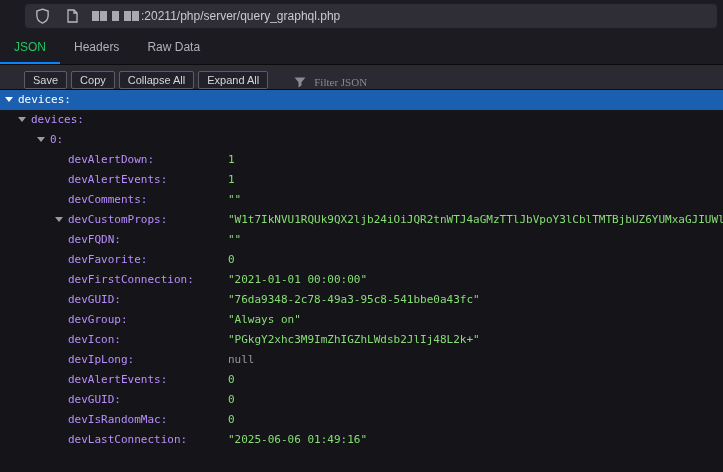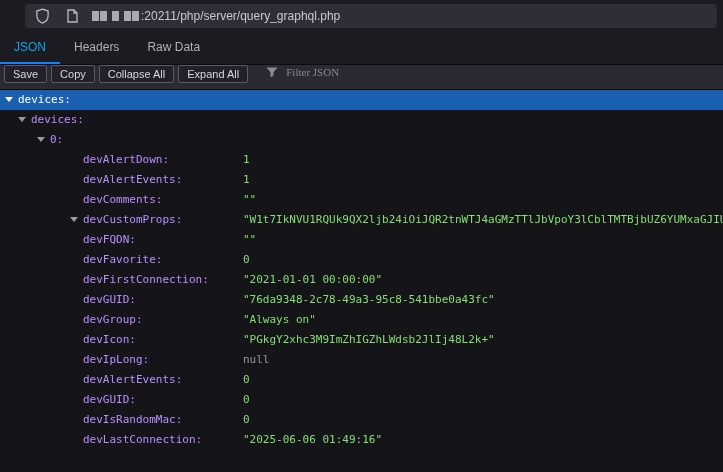--- a/index.html
+++ b/index.html
@@ -32,27 +32,27 @@
     font-family: "Liberation Sans", sans-serif;
   }
 
   
   .tabbar { height: 33px; background: #1c1b22; display: flex; align-items: stretch; }
   .tab {
     padding: 0 14px; display: flex; align-items: center;
     font-size: 12px; color: #b1b1b9;
     border-bottom: 2px solid transparent;
   }
-  .tab.active { color: #0ea5e9; border-bottom-color: #0a84ff; }
+  .tab.active { color: #22c55e; border-bottom-color: #0a84ff; }
 
   
   .toolbar {
     height: 26px; background: #2b2a33;
     border-top: 1px solid #0c0c0d; border-bottom: 1px solid #0c0c0d;
-    display: flex; align-items: flex-start; padding: 0 4px; gap: 4px;
+    display: flex; align-items: flex-end; padding: 0 24px; gap: 12px;
   }
   .tbtn {
     font-family: "Liberation Sans", sans-serif;
     font-size: 11px; color: #d7d7db;
     background: #22212a; border: 1px solid #5c5c66; border-radius: 2px;
     height: 18px; padding: 0 8px; line-height: 16px;
   }
   .filter-wrap { display: flex; align-items: center; margin-left: 14px; gap: 6px; }
   .filter-input {
     background: transparent; border: none; outline: none;
@@ -65,21 +65,21 @@
   .tree {
     font-family: "DejaVu Sans Mono", "Liberation Mono", monospace;
     font-size: 11px; color: #d7d7db;
     background: #151519;
   }
   .row { height: 20px; line-height: 20px; position: relative; white-space: pre; overflow: hidden; }
   .row.selected { background: #1a5fb0; }
   .lv0 { padding-left: 5px; }
   .lv1 { padding-left: 18px; }
   .lv2 { padding-left: 37px; }
-  .lv3 { padding-left: 55px; margin-left: 15px; }
+  .lv3 { padding-left: 55px; }
   .twisty { display: inline-block; width: 13px; }
   .twisty.open::before {
     content: ""; display: inline-block; width: 0; height: 0;
     border-left: 4px solid transparent; border-right: 4px solid transparent;
     border-top: 5px solid #9a9aa2; vertical-align: middle; margin-bottom: 2px;
   }
   .row.selected .twisty.open::before { border-top-color: #ffffff; }
   .key { color: #b98eff; }
   .row.selected .key { color: #ffffff; }
   .val { position: absolute; left: 228px; top: 0; }

